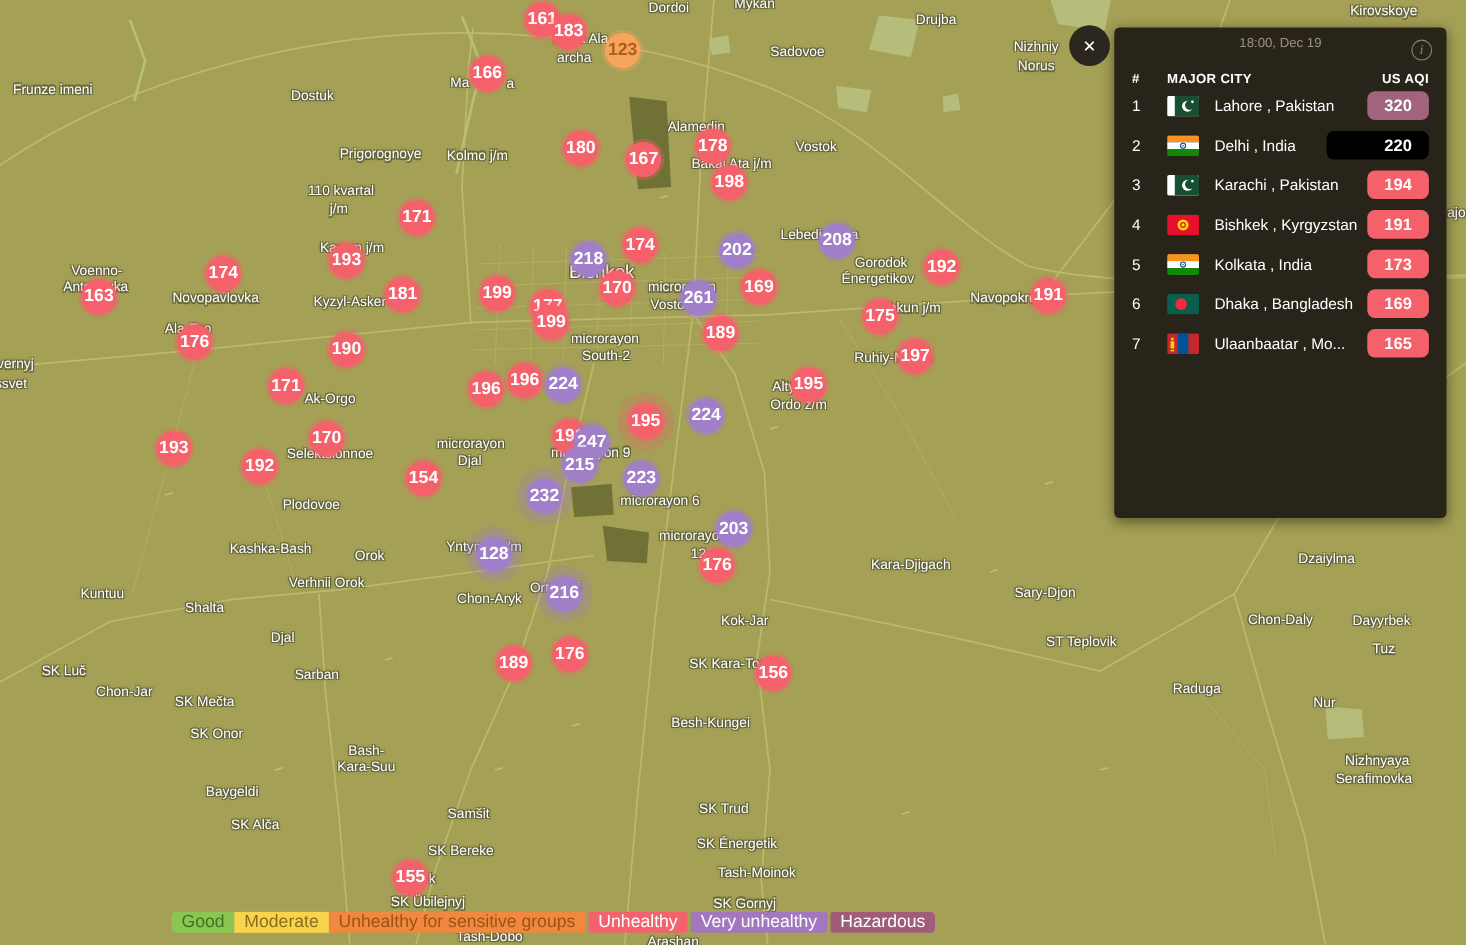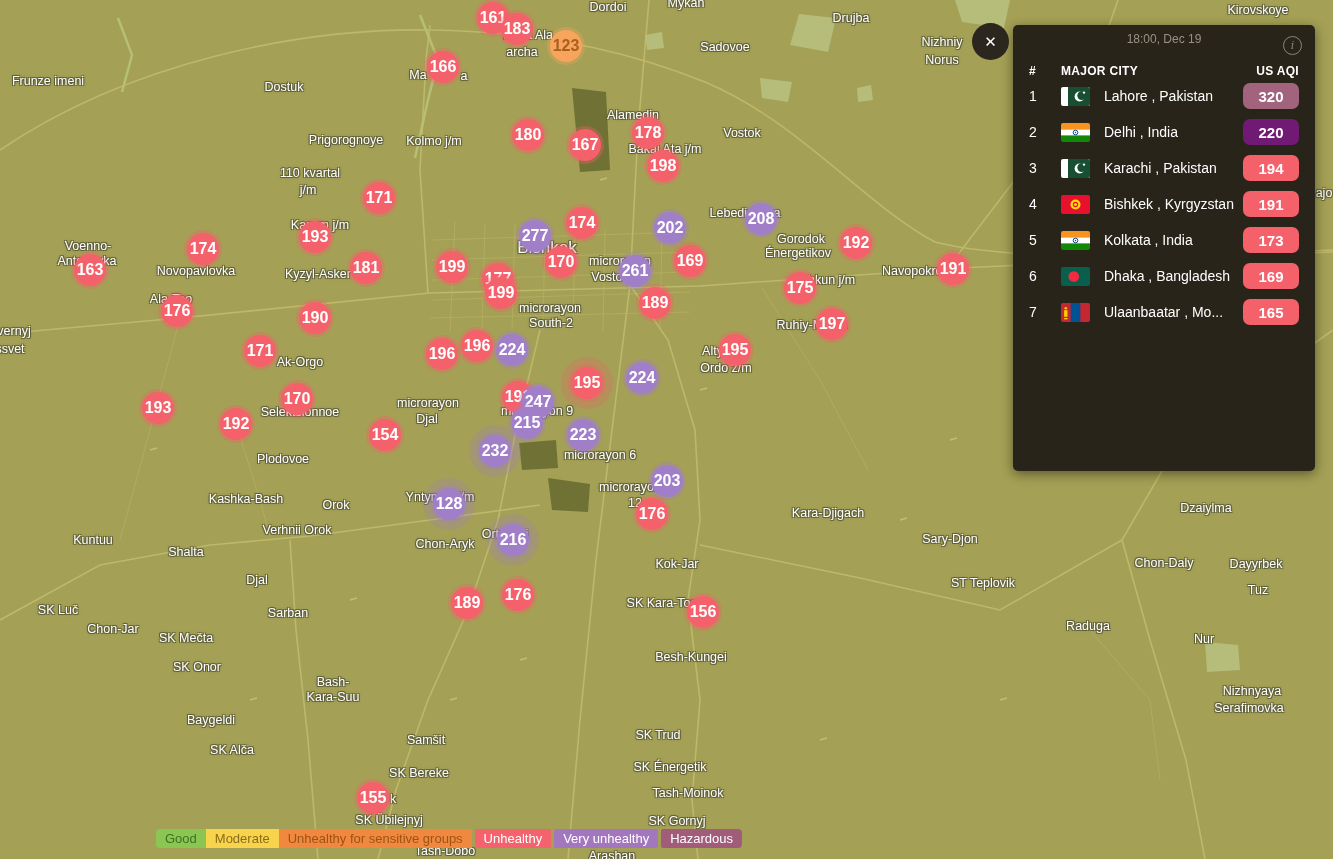--- a/index.html
+++ b/index.html
@@ -19,21 +19,21 @@
                 0 0 3px rgba(92,92,58,.7);
   }
   
   .marker{
     position:absolute;width:32px;height:32px;border-radius:50%;
     transform:translate(-50%,-50%);display:flex;align-items:center;justify-content:center;
     color:#fff;font-size:16px;font-weight:700;z-index:5;cursor:pointer;
   }
   
   #legend{position:absolute;left:156px;top:829px;display:flex;align-items:center;z-index:8}
-  .chip{height:19px;line-height:19px;padding:0 9px;font-size:13px;white-space:nowrap}
+  .chip{height:19px;line-height:19px;padding:0 9px;font-size:16px;white-space:nowrap}
   .chip.g0{border-radius:4px 0 0 4px}
   .chip.g3,.chip.g4,.chip.g5{margin-left:3px;border-radius:2px}
   .chip.g5{border-radius:2px 4px 4px 2px}
   
   #panel{
     position:absolute;left:1013px;top:25px;width:302px;height:446px;z-index:10;
     background:#292419;border-radius:5px;box-shadow:0 3px 12px rgba(0,0,0,.45);
     color:#fff;
   }
   #panel .title{margin-top:25px;text-align:center;font-size:26px;font-weight:600}
@@ -169,21 +169,21 @@
       <div class="mlabel" style="left: 419px; top: 773px;">SK Bereke</div>
       <div class="mlabel" style="left: 389px; top: 820px;">SK Übilejnyj</div>
       <div class="mlabel" style="left: 393px; top: 799px;">k</div>
       <div class="mlabel" style="left: 445px; top: 851px;">Tash-Dobo</div>
       <div class="mlabel" style="left: 612px; top: 856px;">Arashan</div>
       <div class="mlabel" style="left: 677px; top: 821px;">SK Gornyj</div>
       <div class="mlabel" style="left: 694px; top: 838px;">h</div>
       <div class="mlabel" style="left: 688px; top: 793px;">Tash-Moinok</div>
       <div class="mlabel" style="left: 670px; top: 767px;">SK Énergetik</div>
       <div class="mlabel" style="left: 658px; top: 735px;">SK Trud</div>
-      <div class="mlabel" style="left: 691px; top: 657px;">Besh-Kungei</div>
+      <div class="mlabel" style="left: 646px; top: 657px;">Besh-Kungei</div>
       <div class="mlabel" style="left: 662px; top: 603px;">SK Kara-Too</div>
       <div class="mlabel" style="left: 677px; top: 564px;">Kok-Jar</div>
       <div class="mlabel" style="left: 505px; top: 534px;">Orto-Sai</div>
       <div class="mlabel" style="left: 445px; top: 544px;">Chon-Aryk</div>
       <div class="mlabel" style="left: 440px; top: 497px;">Yntymak j/m</div>
       <div class="mlabel" style="left: 428px; top: 403px;">microrayon</div>
       <div class="mlabel" style="left: 427px; top: 419px;">Djal</div>
       <div class="mlabel" style="left: 550px; top: 308px;">microrayon</div>
       <div class="mlabel" style="left: 551px; top: 323px;">South-2</div>
       <div class="mlabel" style="left: 537px; top: 411px;">microrayon 9</div>
@@ -231,21 +231,21 @@
   <div id="markers">
       <div class="marker" style="left: 493px; top: 18px; background: rgb(244, 97, 107); color: rgb(255, 255, 255); box-shadow: rgba(244, 97, 107, 0.35) 0px 0px 0px 3px;">161</div>
       <div class="marker" style="left: 517px; top: 29px; background: rgb(244, 97, 107); color: rgb(255, 255, 255); box-shadow: rgba(244, 97, 107, 0.35) 0px 0px 0px 3px;">183</div>
       <div class="marker" style="left: 566px; top: 46px; background: rgb(247, 165, 92); color: rgb(169, 95, 30); box-shadow: rgba(247, 165, 92, 0.35) 0px 0px 0px 3px;">123</div>
       <div class="marker" style="left: 443px; top: 67px; background: rgb(244, 97, 107); color: rgb(255, 255, 255); box-shadow: rgba(244, 97, 107, 0.35) 0px 0px 0px 3px;">166</div>
       <div class="marker" style="left: 528px; top: 135px; background: rgb(244, 97, 107); color: rgb(255, 255, 255); box-shadow: rgba(244, 97, 107, 0.35) 0px 0px 0px 3px;">180</div>
       <div class="marker" style="left: 585px; top: 145px; background: rgb(244, 97, 107); color: rgb(255, 255, 255); box-shadow: rgba(244, 97, 107, 0.35) 0px 0px 0px 3px;">167</div>
       <div class="marker" style="left: 648px; top: 133px; background: rgb(244, 97, 107); color: rgb(255, 255, 255); box-shadow: rgba(244, 97, 107, 0.35) 0px 0px 0px 3px;">178</div>
       <div class="marker" style="left: 663px; top: 166px; background: rgb(244, 97, 107); color: rgb(255, 255, 255); box-shadow: rgba(244, 97, 107, 0.35) 0px 0px 0px 3px;">198</div>
       <div class="marker" style="left: 582px; top: 223px; background: rgb(244, 97, 107); color: rgb(255, 255, 255); box-shadow: rgba(244, 97, 107, 0.35) 0px 0px 0px 3px;">174</div>
-      <div class="marker" style="left: 535px; top: 236px; background: rgb(160, 127, 200); color: rgb(255, 255, 255); box-shadow: rgba(160, 127, 200, 0.35) 0px 0px 0px 3px;">277</div>
+      <div class="marker" style="left: 535px; top: 236px; background: rgb(160, 127, 200); color: rgb(255, 255, 255); box-shadow: rgba(160, 127, 200, 0.35) 0px 0px 0px 3px;">218</div>
       <div class="marker" style="left: 670px; top: 228px; background: rgb(160, 127, 200); color: rgb(255, 255, 255); box-shadow: rgba(160, 127, 200, 0.35) 0px 0px 0px 3px;">202</div>
       <div class="marker" style="left: 761px; top: 219px; background: rgb(160, 127, 200); color: rgb(255, 255, 255); box-shadow: rgba(160, 127, 200, 0.35) 0px 0px 0px 3px;">208</div>
       <div class="marker" style="left: 856px; top: 243px; background: rgb(244, 97, 107); color: rgb(255, 255, 255); box-shadow: rgba(244, 97, 107, 0.35) 0px 0px 0px 3px;">192</div>
       <div class="marker" style="left: 953px; top: 269px; background: rgb(244, 97, 107); color: rgb(255, 255, 255); box-shadow: rgba(244, 97, 107, 0.35) 0px 0px 0px 3px;">191</div>
       <div class="marker" style="left: 690px; top: 261px; background: rgb(244, 97, 107); color: rgb(255, 255, 255); box-shadow: rgba(244, 97, 107, 0.35) 0px 0px 0px 3px;">169</div>
       <div class="marker" style="left: 561px; top: 262px; background: rgb(244, 97, 107); color: rgb(255, 255, 255); box-shadow: rgba(244, 97, 107, 0.35) 0px 0px 0px 3px;">170</div>
       <div class="marker" style="left: 635px; top: 271px; background: rgb(160, 127, 200); color: rgb(255, 255, 255); box-shadow: rgba(160, 127, 200, 0.35) 0px 0px 0px 3px;">261</div>
       <div class="marker" style="left: 379px; top: 198px; background: rgb(244, 97, 107); color: rgb(255, 255, 255); box-shadow: rgba(244, 97, 107, 0.35) 0px 0px 0px 3px;">171</div>
       <div class="marker" style="left: 315px; top: 237px; background: rgb(244, 97, 107); color: rgb(255, 255, 255); box-shadow: rgba(244, 97, 107, 0.35) 0px 0px 0px 3px;">193</div>
       <div class="marker" style="left: 203px; top: 249px; background: rgb(244, 97, 107); color: rgb(255, 255, 255); box-shadow: rgba(244, 97, 107, 0.35) 0px 0px 0px 3px;">174</div>
@@ -325,21 +325,21 @@
         <span class="flag">
           <svg width="29" height="19" viewBox="0 0 29 19">
             <rect width="29" height="6.34" fill="#f7941d"></rect>
             <rect y="6.34" width="29" height="6.33" fill="#fff"></rect>
             <rect y="12.67" width="29" height="6.33" fill="#128807"></rect>
             <circle cx="14.5" cy="9.5" r="2.3" fill="none" stroke="#054a8f" stroke-width="1"></circle>
             <circle cx="14.5" cy="9.5" r="0.7" fill="#054a8f"></circle>
           </svg>
         </span>
         <span class="city">Delhi , India</span>
-        <span class="badge" style="background: #701a75;">220</span>
+        <span class="badge" style="background: #000000; padding-left: 37px;">220</span>
       </div>
       <div class="rrow">
         <span class="rank">3</span>
         <span class="flag">
           <svg width="29" height="19" viewBox="0 0 29 19">
             <rect width="29" height="19" fill="#fff"></rect>
             <rect x="7" width="22" height="19" fill="#184f33"></rect>
             <circle cx="18.6" cy="9.5" r="5" fill="#fff"></circle>
             <circle cx="20.6" cy="8.6" r="4.3" fill="#184f33"></circle>
             <circle cx="23" cy="5.6" r="1.2" fill="#fff"></circle>

